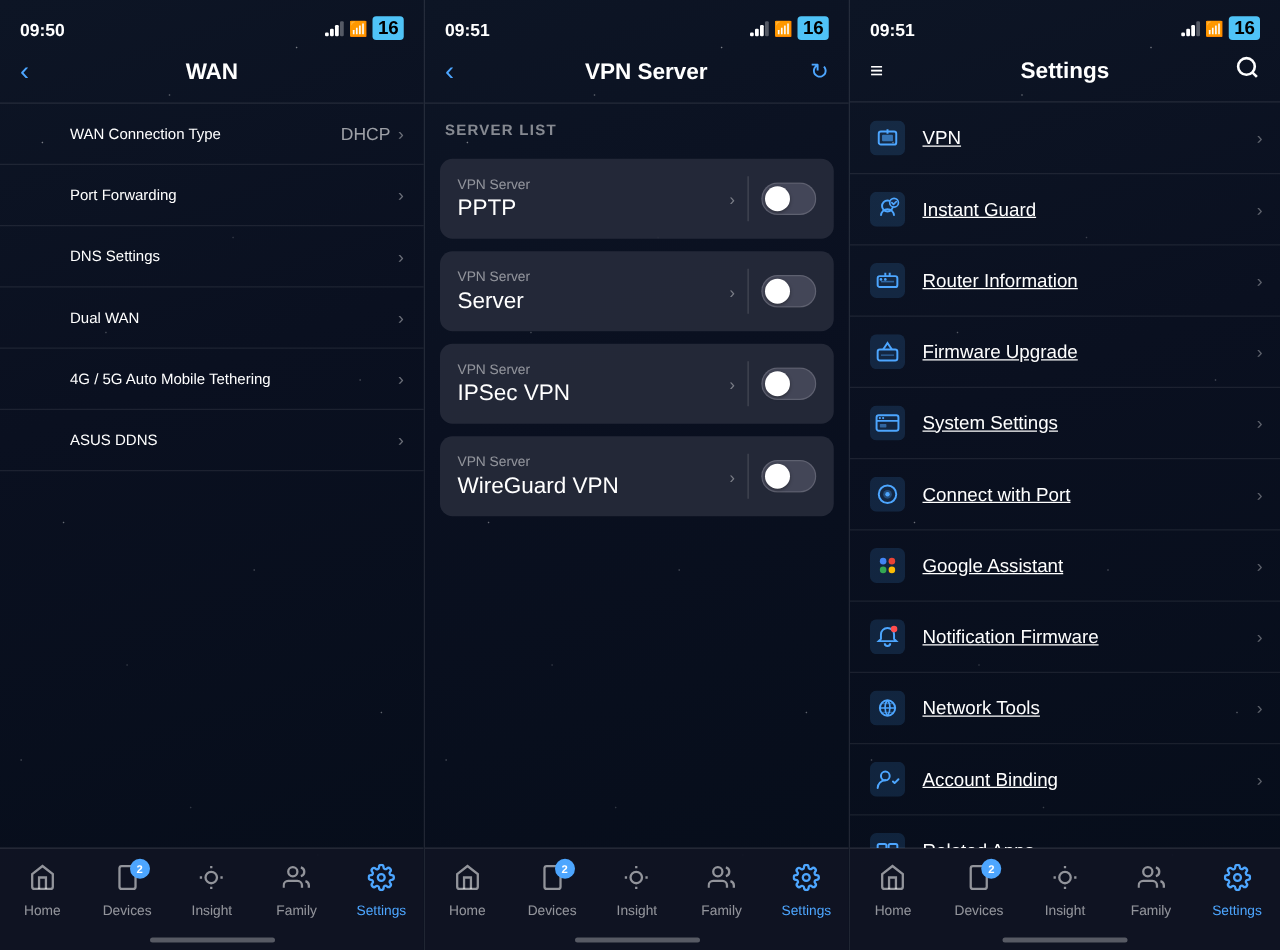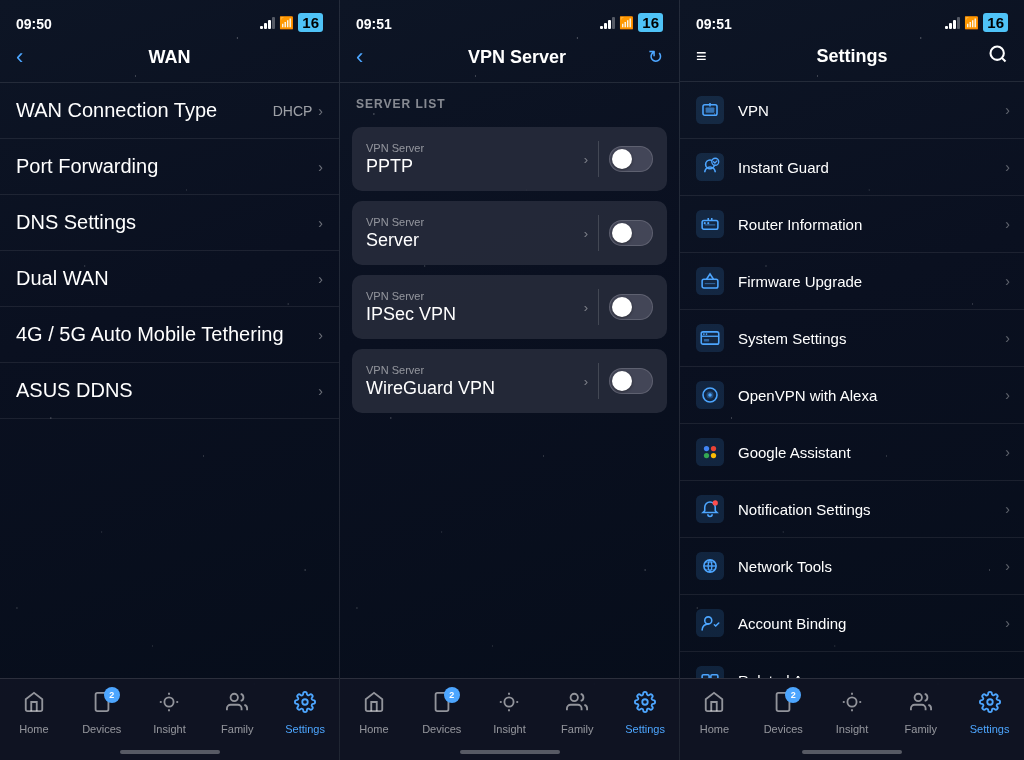--- a/index.html
+++ b/index.html
@@ -183,21 +183,22 @@
       display: flex;
       align-items: center;
       justify-content: space-between;
       padding: 16px 16px;
       border-bottom: 1px solid rgba(255,255,255,0.08);
       cursor: pointer;
     }
 
     .menu-item-label {
       color: #fff;
-      font-size: 20px;
+      font-size: 12px;
+      margin-left: 40px;
     }
 
     .menu-item-right {
       display: flex;
       align-items: center;
       gap: 6px;
       color: rgba(255,255,255,0.4);
       font-size: 14px;
     }
 
@@ -311,20 +312,21 @@
 
     .settings-icon-svg {
       width: 28px;
       height: 28px;
     }
 
     .settings-item-label {
       flex: 1;
       color: #fff;
       font-size: 15px;
+      text-decoration: underline;
     }
 
     .settings-item-chevron {
       color: rgba(255,255,255,0.35);
       font-size: 14px;
     }
 
     
     .tab-bar {
       position: relative;
@@ -747,21 +749,21 @@
 
     <div class="settings-item">
       <div class="settings-icon-wrap">
         <svg class="settings-icon-svg" viewBox="0 0 32 32" fill="none">
           <rect width="32" height="32" rx="6" fill="rgba(77,166,255,0.15)"></rect>
           <circle cx="16" cy="16" r="8" stroke="#4da6ff" stroke-width="1.8" fill="none"></circle>
           <circle cx="16" cy="16" r="4" fill="#4da6ff" opacity="0.3"></circle>
           <circle cx="16" cy="16" r="2" fill="#4da6ff"></circle>
         </svg>
       </div>
-      <span class="settings-item-label">OpenVPN with Alexa</span>
+      <span class="settings-item-label">Connect with Port</span>
       <span class="settings-item-chevron">›</span>
     </div>
 
     <div class="settings-item">
       <div class="settings-icon-wrap">
         <svg class="settings-icon-svg" viewBox="0 0 32 32" fill="none">
           <rect width="32" height="32" rx="6" fill="rgba(77,166,255,0.15)"></rect>
           <circle cx="12" cy="12" r="3" fill="#4285f4"></circle>
           <circle cx="20" cy="12" r="3" fill="#ea4335"></circle>
           <circle cx="12" cy="20" r="3" fill="#34a853"></circle>
@@ -774,21 +776,21 @@
 
     <div class="settings-item">
       <div class="settings-icon-wrap">
         <svg class="settings-icon-svg" viewBox="0 0 32 32" fill="none">
           <rect width="32" height="32" rx="6" fill="rgba(77,166,255,0.15)"></rect>
           <path d="M16 8a6 6 0 0 1 6 6v4l2 2H8l2-2v-4a6 6 0 0 1 6-6z" stroke="#4da6ff" stroke-width="1.8" fill="none"></path>
           <path d="M13.5 22a2.5 2.5 0 0 0 5 0" stroke="#4da6ff" stroke-width="1.8" fill="none"></path>
           <circle cx="22" cy="9" r="3" fill="#ff4d4d"></circle>
         </svg>
       </div>
-      <span class="settings-item-label">Notification Settings</span>
+      <span class="settings-item-label">Notification Firmware</span>
       <span class="settings-item-chevron">›</span>
     </div>
 
     <div class="settings-item">
       <div class="settings-icon-wrap">
         <svg class="settings-icon-svg" viewBox="0 0 32 32" fill="none">
           <rect width="32" height="32" rx="6" fill="rgba(77,166,255,0.15)"></rect>
           <circle cx="16" cy="16" r="7" stroke="#4da6ff" stroke-width="1.8" fill="none"></circle>
           <path d="M16 9c-3 3-3 10 0 14" stroke="#4da6ff" stroke-width="1.5" fill="none"></path>
           <path d="M16 9c3 3 3 10 0 14" stroke="#4da6ff" stroke-width="1.5" fill="none"></path>

